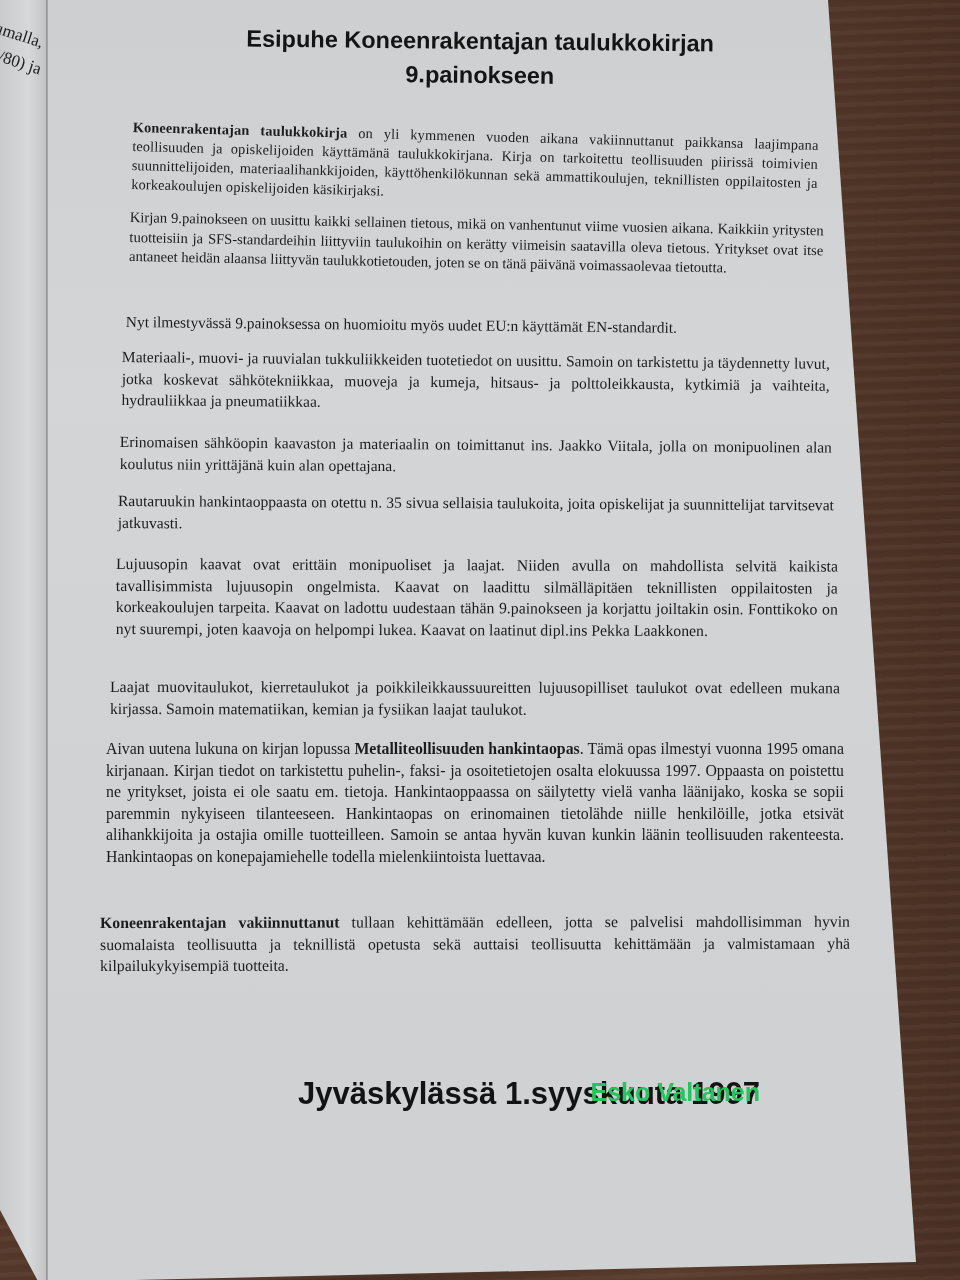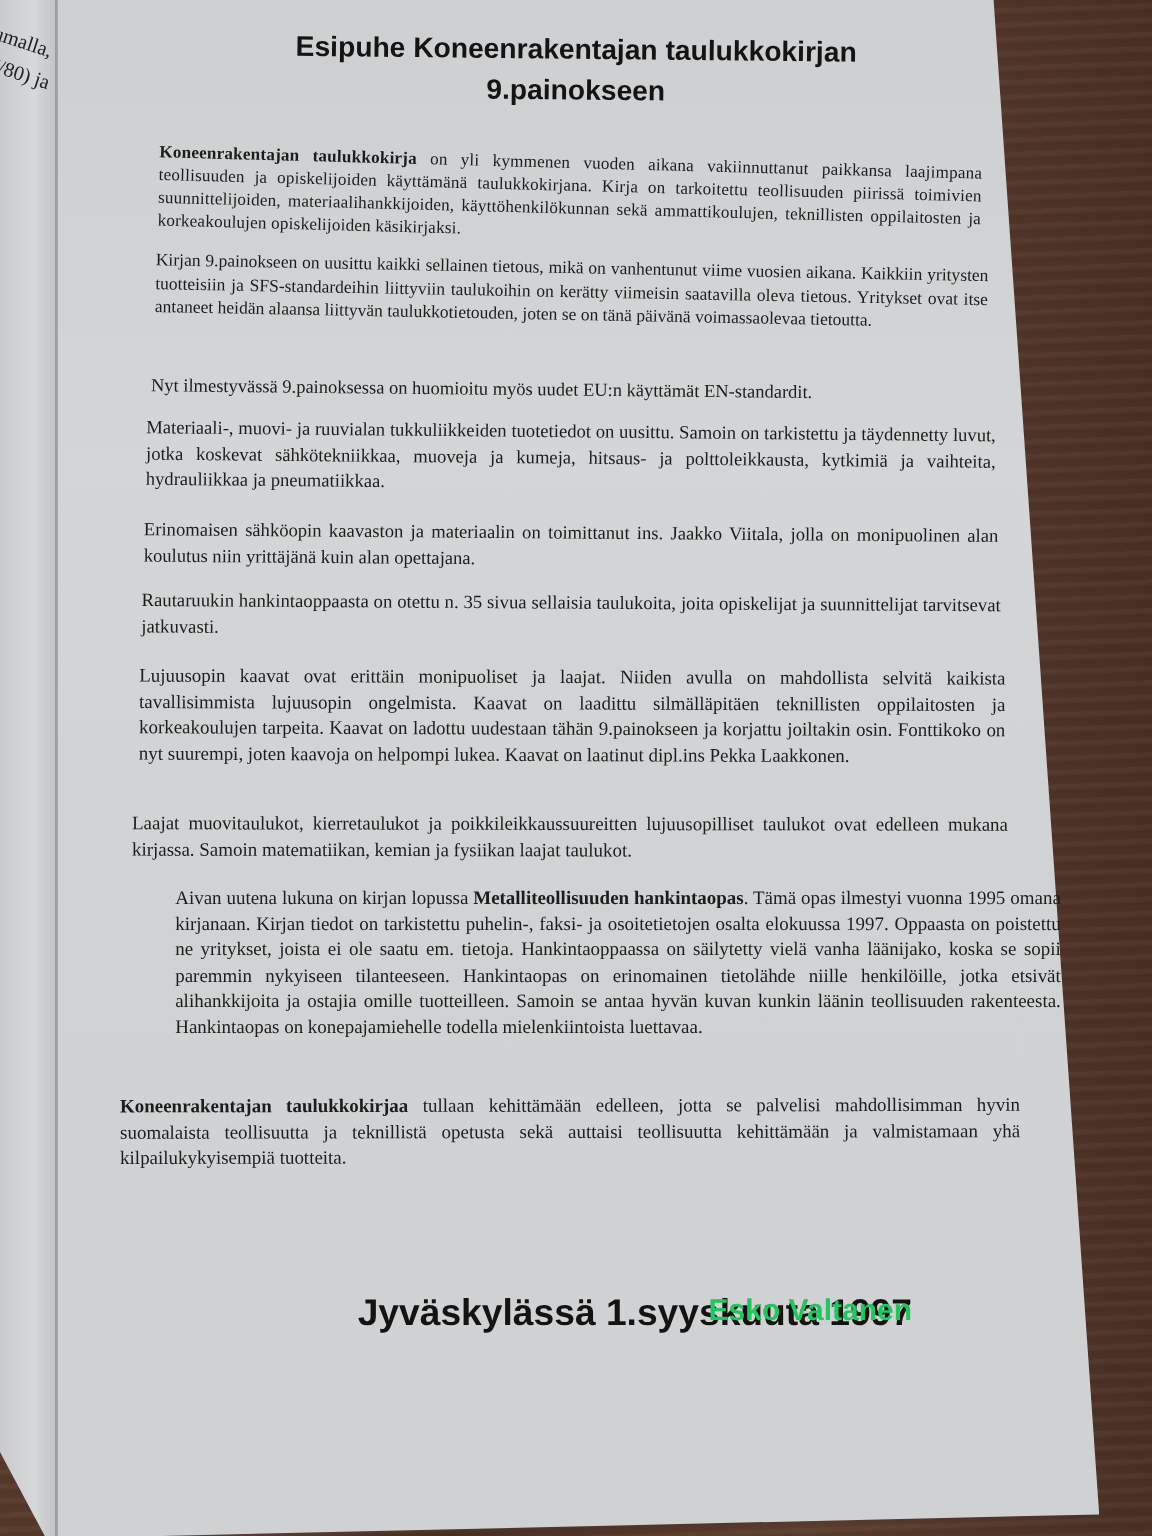--- a/index.html
+++ b/index.html
@@ -88,21 +88,21 @@
     }
     .para .lead-bold { font-weight: bold; }
     .p1 { left: 133px; top: 118px; width: 686px; transform: rotate(1.5deg); transform-origin: left top; font-size: 14.3px; line-height: 19px; letter-spacing: 0.15px; }
     .p2 { left: 130px; top: 208px; width: 694px; transform: rotate(1.1deg); transform-origin: left top; font-size: 14.6px; line-height: 19.5px; }
     .p3 { left: 126px; top: 311px; width: 700px; transform: rotate(0.6deg); transform-origin: left top; font-size: 15.4px; }
     .p4 { left: 122px; top: 346px; width: 708px; transform: rotate(0.55deg); transform-origin: left top; font-size: 15.5px; }
     .p5 { left: 120px; top: 431px; width: 712px; transform: rotate(0.45deg); transform-origin: left top; font-size: 15.5px; }
     .p6 { left: 118px; top: 490px; width: 716px; transform: rotate(0.35deg); transform-origin: left top; font-size: 15.6px; }
     .p7 { left: 116px; top: 553px; width: 722px; transform: rotate(0.2deg); transform-origin: left top; font-size: 15.8px; }
     .p8 { left: 110px; top: 676px; width: 730px; transform: rotate(0.1deg); transform-origin: left top; font-size: 15.8px; }
-    .p9 { left: 106px; top: 738px; width: 738px; transform: rotate(0deg); transform-origin: left top; font-size: 15.8px; margin-left: 40px; }
+    .p9 { left: 106px; top: 738px; width: 738px; transform: rotate(0deg); transform-origin: left top; font-size: 15.8px; }
     .p10 { left: 100px; top: 912px; width: 750px; transform: rotate(-0.1deg); transform-origin: left top; font-size: 15.8px; }
     .signature-date {
       position: absolute;
       left: 200px;
       top: 1076px;
       width: 560px;
       text-align: right;
       font-family: "Liberation Sans", sans-serif;
       font-weight: bold;
       font-size: 31px;
@@ -149,17 +149,17 @@
   <div class="para p5">Erinomaisen sähköopin kaavaston ja materiaalin on toimittanut ins. Jaakko Viitala, jolla on monipuolinen alan koulutus niin yrittäjänä kuin alan opettajana.</div>
 
   <div class="para p6">Rautaruukin hankintaoppaasta on otettu n. 35 sivua sellaisia taulukoita, joita opiskelijat ja suunnittelijat tarvitsevat jatkuvasti.</div>
 
   <div class="para p7">Lujuusopin kaavat ovat erittäin monipuoliset ja laajat. Niiden avulla on mahdollista selvitä kaikista tavallisimmista lujuusopin ongelmista. Kaavat on laadittu silmälläpitäen teknillisten oppilaitosten ja korkeakoulujen tarpeita. Kaavat on ladottu uudestaan tähän 9.painokseen ja korjattu joiltakin osin. Fonttikoko on nyt suurempi, joten kaavoja on helpompi lukea. Kaavat on laatinut dipl.ins Pekka Laakkonen.</div>
 
   <div class="para p8">Laajat muovitaulukot, kierretaulukot ja poikkileikkaussuureitten lujuusopilliset taulukot ovat edelleen mukana kirjassa. Samoin matematiikan, kemian ja fysiikan laajat taulukot.</div>
 
   <div class="para p9"><span>Aivan uutena lukuna on kirjan lopussa </span><span class="lead-bold">Metalliteollisuuden hankintaopas</span><span>. Tämä opas ilmestyi vuonna 1995 omana kirjanaan. Kirjan tiedot on tarkistettu puhelin-, faksi-  ja osoitetietojen osalta elokuussa 1997. Oppaasta on poistettu ne yritykset, joista ei ole saatu em. tietoja. Hankintaoppaassa on säilytetty vielä vanha läänijako, koska se sopii paremmin nykyiseen tilanteeseen. Hankintaopas on erinomainen tietolähde niille henkilöille, jotka etsivät alihankkijoita ja ostajia omille tuotteilleen. Samoin se antaa hyvän kuvan kunkin läänin teollisuuden rakenteesta. Hankintaopas  on konepajamiehelle todella mielenkiintoista luettavaa.</span></div>
 
-  <div class="para p10"><span class="lead-bold">Koneenrakentajan taulukkokirjaa</span><span> tullaan kehittämään edelleen, jotta se palvelisi mahdollisimman hyvin suomalaista teollisuutta ja teknillistä opetusta sekä auttaisi teollisuutta kehittämään ja valmistamaan yhä kilpailukykyisempiä tuotteita.</span></div>
+  <div class="para p10"><span class="lead-bold">Koneenrakentajan vakiinnuttanut</span><span> tullaan kehittämään edelleen, jotta se palvelisi mahdollisimman hyvin suomalaista teollisuutta ja teknillistä opetusta sekä auttaisi teollisuutta kehittämään ja valmistamaan yhä kilpailukykyisempiä tuotteita.</span></div>
 
   <div class="signature-date">Jyväskylässä 1.syyskuuta 1997</div>
   <div class="signature-name">Esko Valtanen</div>
 </div>
 
 </body></html>

